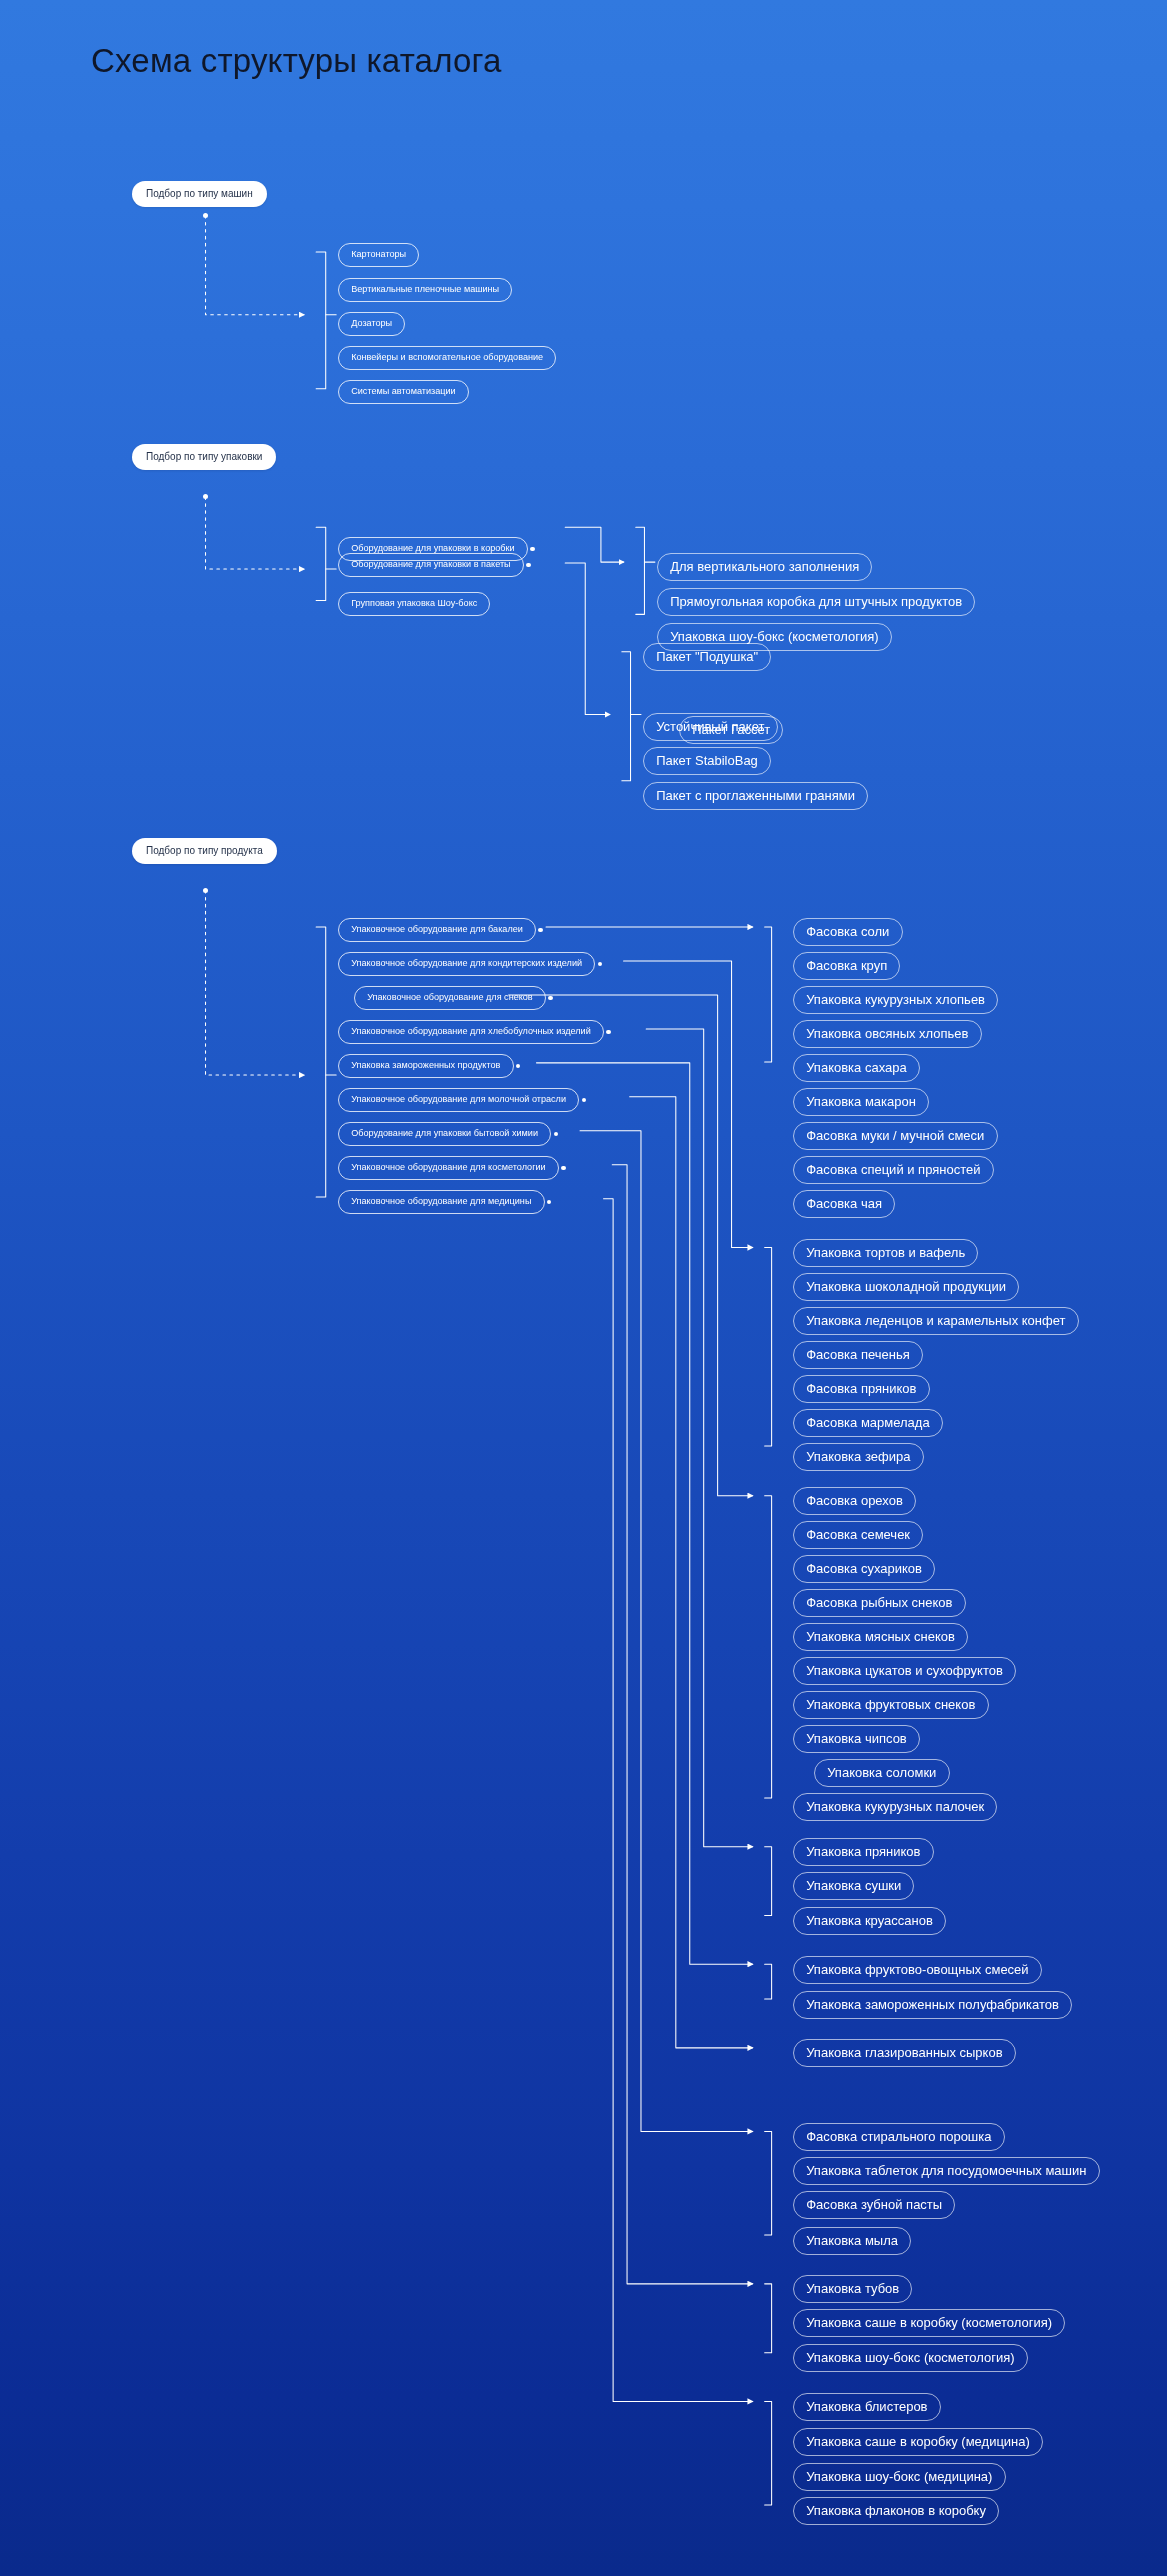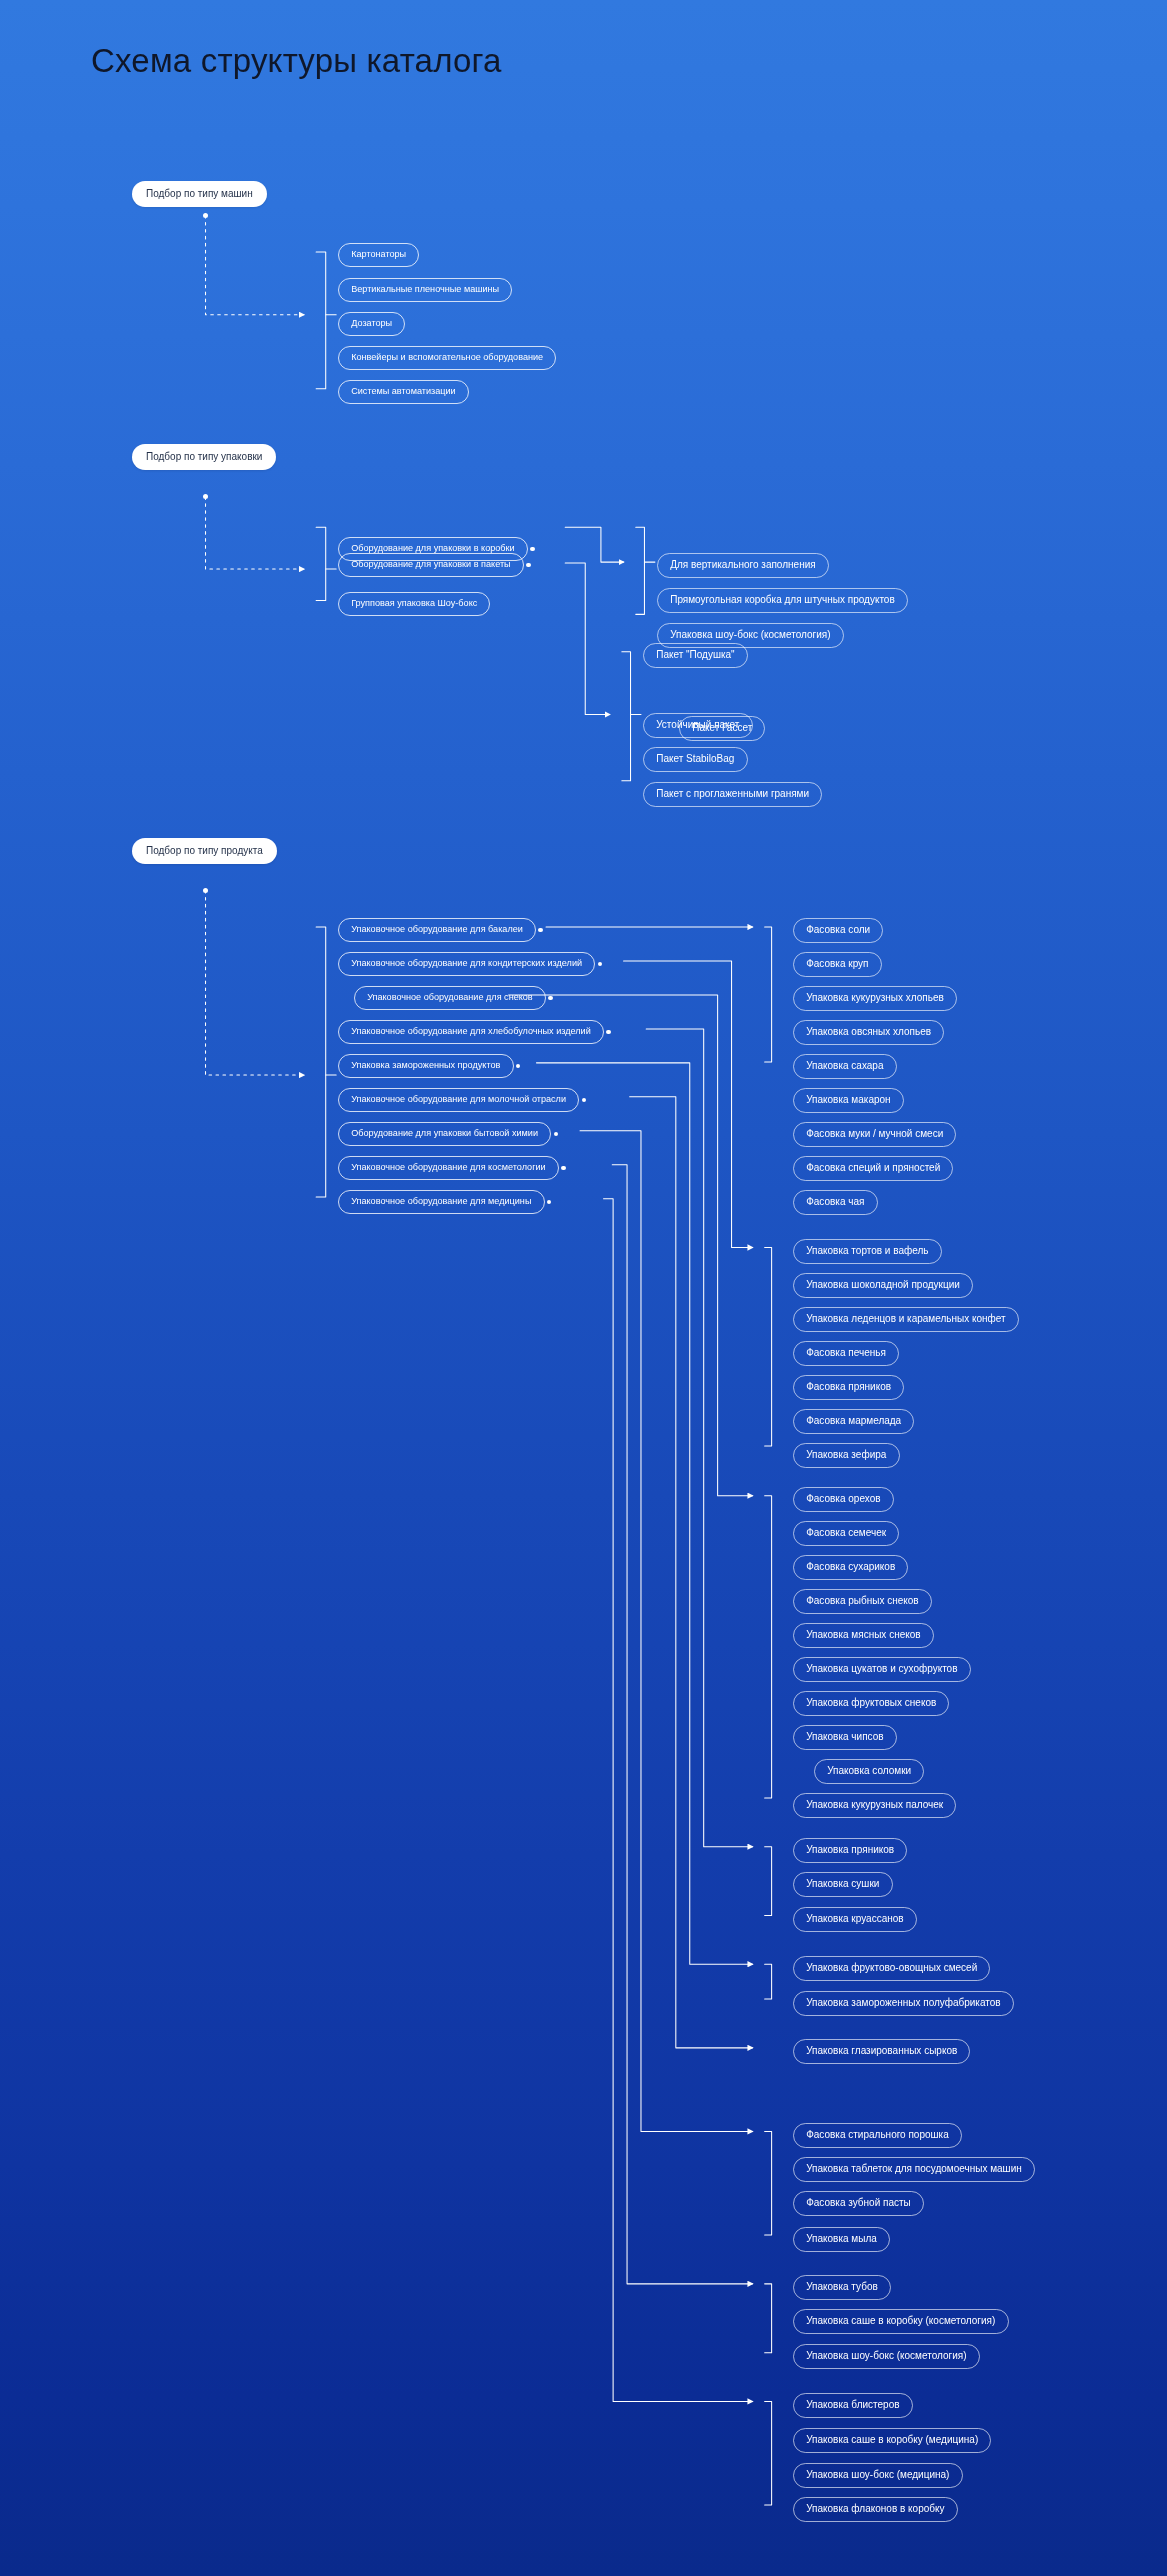--- a/index.html
+++ b/index.html
@@ -80,21 +80,21 @@
     background: transparent;
     color: #ffffff;
     font-size: 9.1px;
     padding: 6.1px 12.2px 7px;
     border: 0.9px solid rgba(255,255,255,0.78);
   }
 
   .node.leaf {
     background: transparent;
     color: #ffffff;
-    font-size: 10px;
+    font-size: 13px;
     padding: 6.1px 12.2px 7px;
     border: 0.9px solid rgba(255,255,255,0.62);
   }
 
   
   .node .port {
     position: absolute;
     right: -7.8px;
     top: 50%;
     width: 4.4px;

